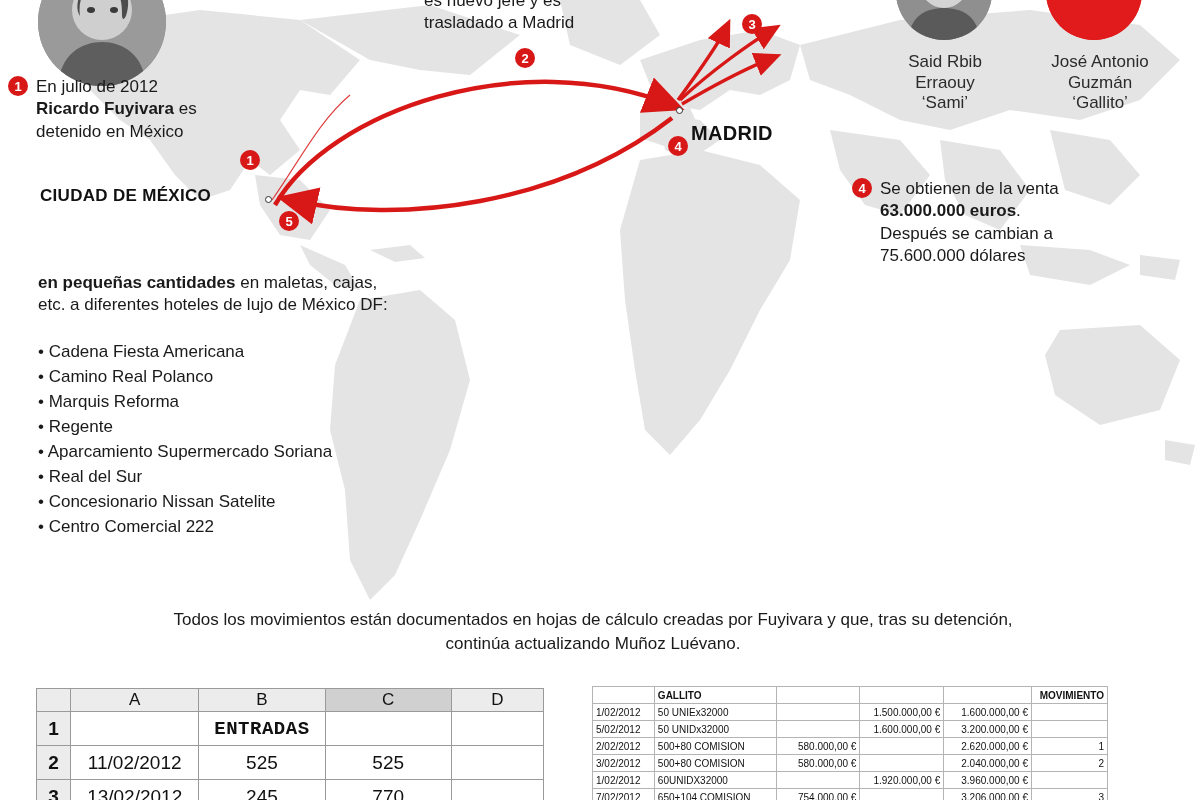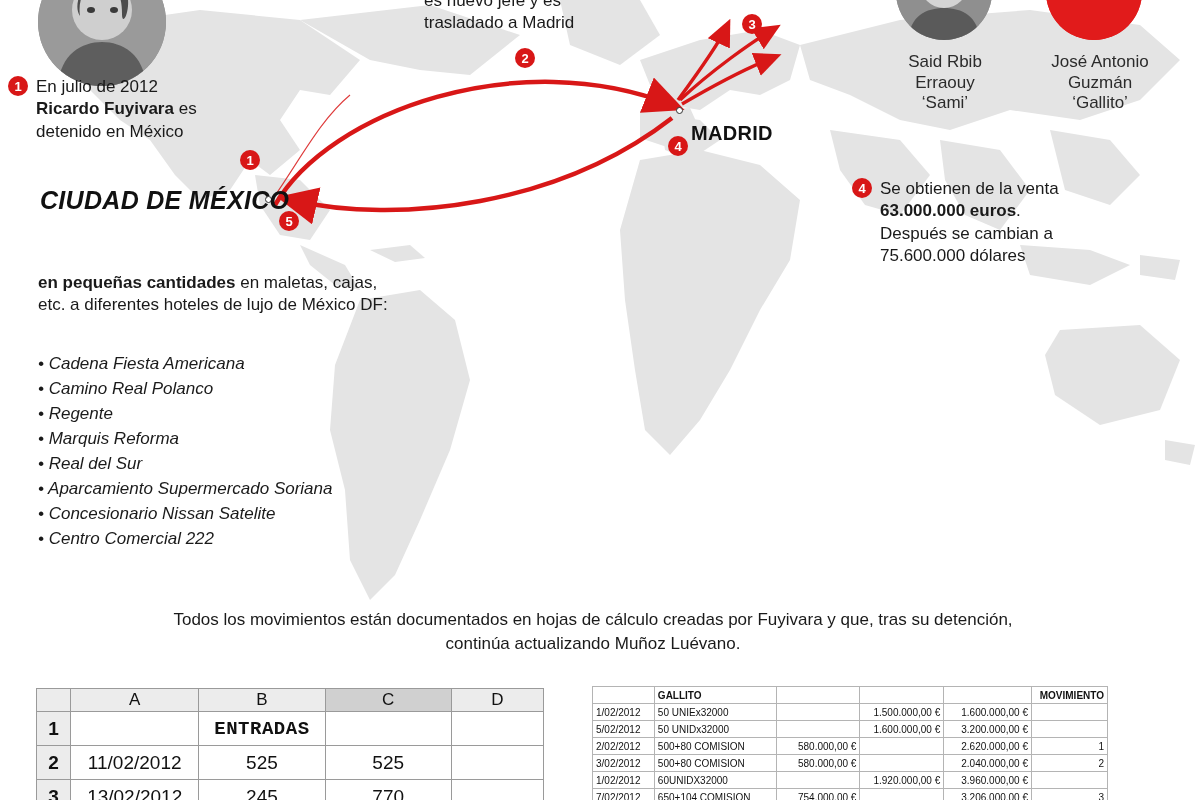--- a/index.html
+++ b/index.html
@@ -204,39 +204,39 @@
     </span>
   </div>
 
   <span class="badge abs" style="left:240px; top:150px;">1</span>
   <span class="badge abs" style="left:515px; top:48px;">2</span>
   <span class="badge abs" style="left:742px; top:14px;">3</span>
   <span class="badge abs" style="left:668px; top:136px;">4</span>
   <span class="badge abs" style="left:279px; top:211px;">5</span>
 
   <div class="city-dot" style="left:265px; top:196px;"></div>
-  <div class="city-label" style="left:40px; top:186px; font-size:25px;font-style:italic;">CIUDAD DE MÉXICO</div>
+  <div class="city-label" style="left:40px; top:186px; font-size:17px;">CIUDAD DE MÉXICO</div>
 
   <div class="city-dot" style="left:676px; top:107px;"></div>
   <div class="city-label" style="left:691px; top:110px; font-size:20px;margin-top:12px;">MADRID</div>
 
   <div class="block" style="left:38px; top:272px; width:470px;">
     <div>
       <b>en pequeñas cantidades</b><span> en maletas, cajas,</span>
     </div>
     <div>etc. a diferentes hoteles de lujo de México DF:</div>
   </div>
 
-  <ul class="list" style="position:absolute; left:38px; top:352px; width:500px;font-style:italic;">
+  <ul class="list" style="position:absolute; left:38px; top:340px; width:500px;">
     <li>• Cadena Fiesta Americana</li>
     <li>• Camino Real Polanco</li>
+    <li>• Marquis Reforma</li>
     <li>• Regente</li>
-    <li>• Marquis Reforma</li>
+    <li>• Aparcamiento Supermercado Soriana</li>
     <li>• Real del Sur</li>
-    <li>• Aparcamiento Supermercado Soriana</li>
     <li>• Concesionario Nissan Satelite</li>
     <li>• Centro Comercial 222</li>
   </ul>
 
   <div class="para" style="position:absolute; left:38px; top:608px; width:1110px;text-align:center;">
     <div>Todos los movimientos están documentados en hojas de cálculo creadas por Fuyivara y que, tras su detención,</div>
     <div>continúa actualizando Muñoz Luévano.</div>
   </div>
 
   <table class="sheet" id="sheet-left">

